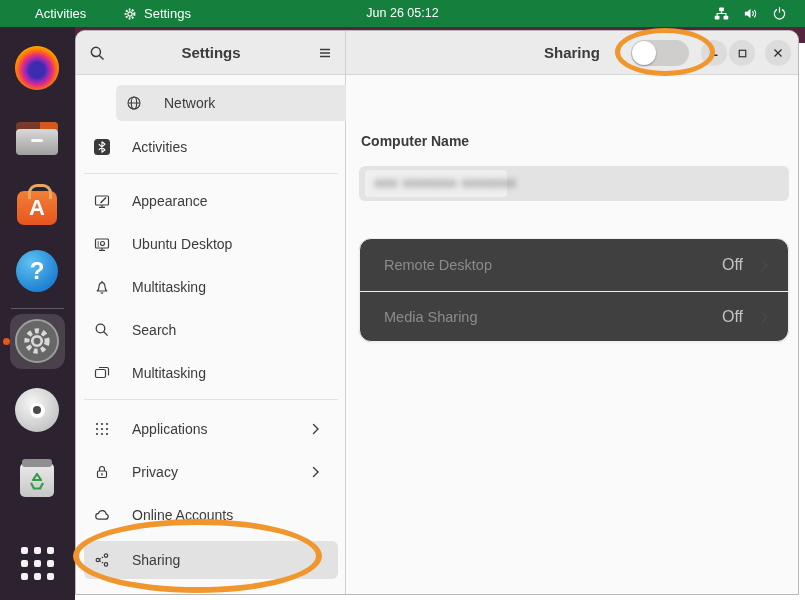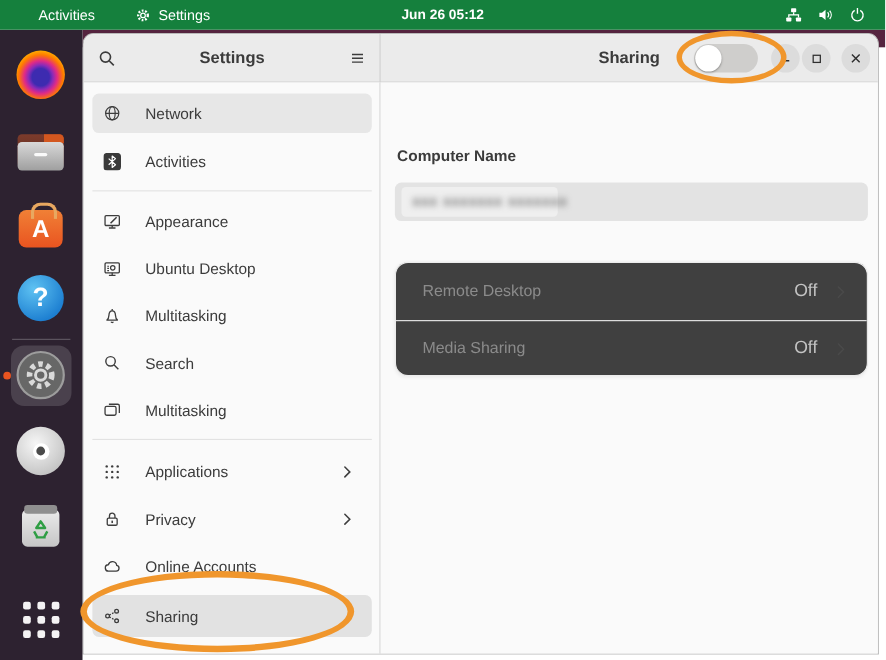--- a/index.html
+++ b/index.html
@@ -3,21 +3,21 @@
 <meta charset="utf-8">
 <style>
   html,body{margin:0;padding:0;background:#ffffff;font-family:"Liberation Sans",sans-serif;}
   .screen{position:relative;width:805px;height:600px;background:#ffffff;overflow:hidden;}
 
   
   .topbar{position:absolute;left:0;top:0;width:805px;height:27px;background:#15803d;color:#fff;
           display:flex;align-items:center;font-size:13px;z-index:5;}
   .tb-activities{position:absolute;left:35px;top:0;line-height:27px;font-weight:500;cursor:default;}
   .tb-app{position:absolute;left:122px;top:0;height:27px;display:flex;align-items:center;gap:6px;font-weight:500;}
-  .tb-clock{position:absolute;left:0;width:805px;text-align:center;line-height:27px;font-weight:700;font-size:12.5px;}
+  .tb-clock{position:absolute;left:0;width:805px;text-align:center;line-height:27px;font-weight:400;font-size:12.5px;}
   .tb-right{position:absolute;right:18px;top:0;height:27px;display:flex;align-items:center;gap:13px;}
   .tb-icon{width:16px;height:16px;display:flex;align-items:center;justify-content:center;}
 
   
   .wallpaper{position:absolute;left:75px;top:27px;width:730px;height:16px;background:#55243F;z-index:1;}
 
   
   .dock{position:absolute;left:0;top:27px;width:75px;height:573px;background:#2D2230;z-index:4;}
   .dock-item{position:absolute;left:15px;width:44px;height:44px;display:flex;align-items:center;justify-content:center;}
   .ff{width:44px;height:44px;border-radius:50%;
@@ -61,21 +61,21 @@
   .switch .knob{position:absolute;left:1px;top:1px;width:24px;height:24px;border-radius:50%;background:#fff;
                 box-shadow:0 1px 2px rgba(0,0,0,0.35);}
   .win-btn{position:absolute;top:9px;width:26px;height:26px;border-radius:50%;background:#dcdcdc;
            display:flex;align-items:center;justify-content:center;color:#2e2e2e;}
   .wb-min{left:355px;} .wb-max{left:383px;} .wb-close{left:419px;}
 
   
   .sidebar{position:absolute;left:0;top:44px;width:270px;height:520px;background:#FAFAFA;border-right:1px solid #cfcfcf;box-sizing:border-box;}
   .nav-row{position:absolute;left:8px;width:254px;height:36px;display:flex;align-items:center;border-radius:6px;box-sizing:border-box;
            font-size:14px;color:#3b3b3b;}
-  .nav-row.hover{background:#e7e7e7;}
+  .nav-row.hover{background:#e7e7e7;margin-left:32px;}
   .nav-row.selected{background:#e2e2e2;height:38px;}
   .nav-icon{width:16px;height:16px;margin:0 22px 0 10px;display:flex;align-items:center;justify-content:center;color:#3d3d3d;flex:none;}
   .nav-chevron{position:absolute;right:14px;top:10px;width:16px;height:16px;color:#3d3d3d;}
   .nav-sep{position:absolute;left:8px;width:254px;height:1px;background:#e2e2e2;}
 
   
   .main{position:absolute;left:270px;top:44px;width:454px;height:520px;background:#FAFAFA;}
   .cn-label{position:absolute;left:15px;top:58px;font-size:14px;font-weight:bold;color:#3b3b3b;}
   .entry{position:absolute;left:13px;top:91px;width:430px;height:35px;background:#e3e3e3;border-radius:6px;}
   .entry-sel{position:absolute;left:6px;top:4px;width:142px;height:27px;background:#efefef;border-radius:4px;}

